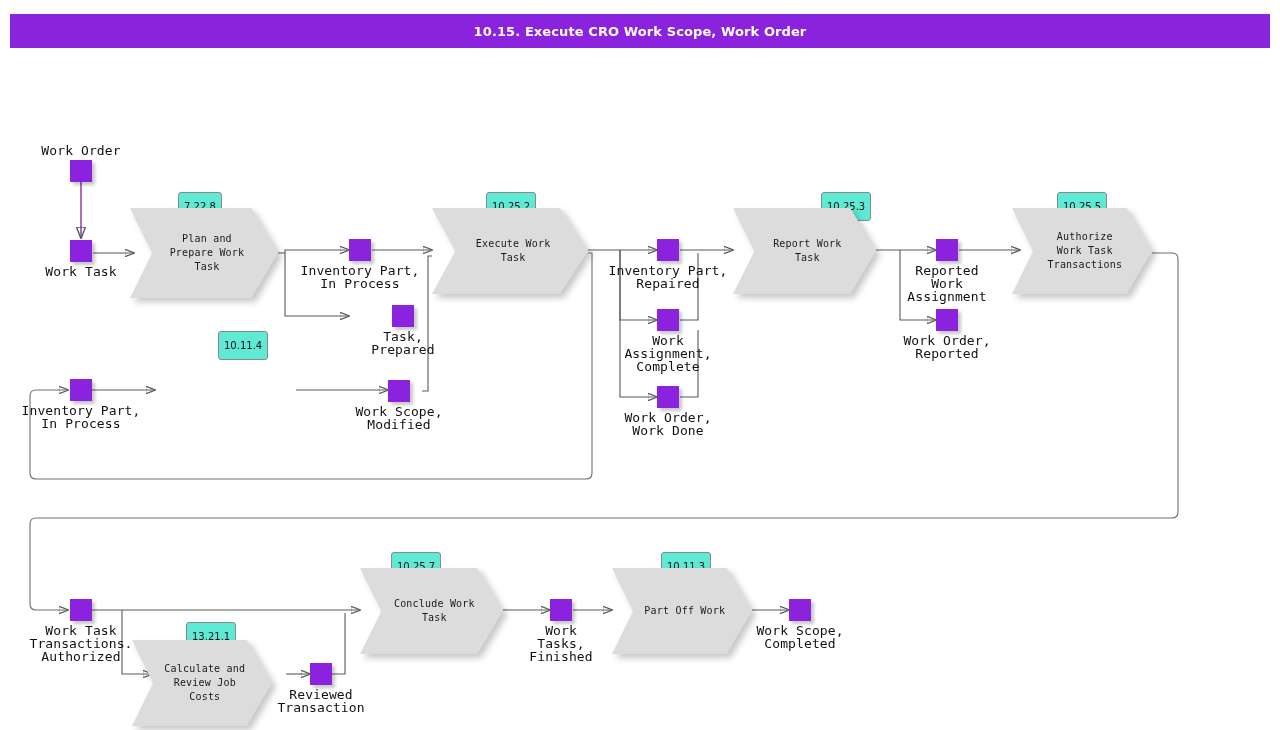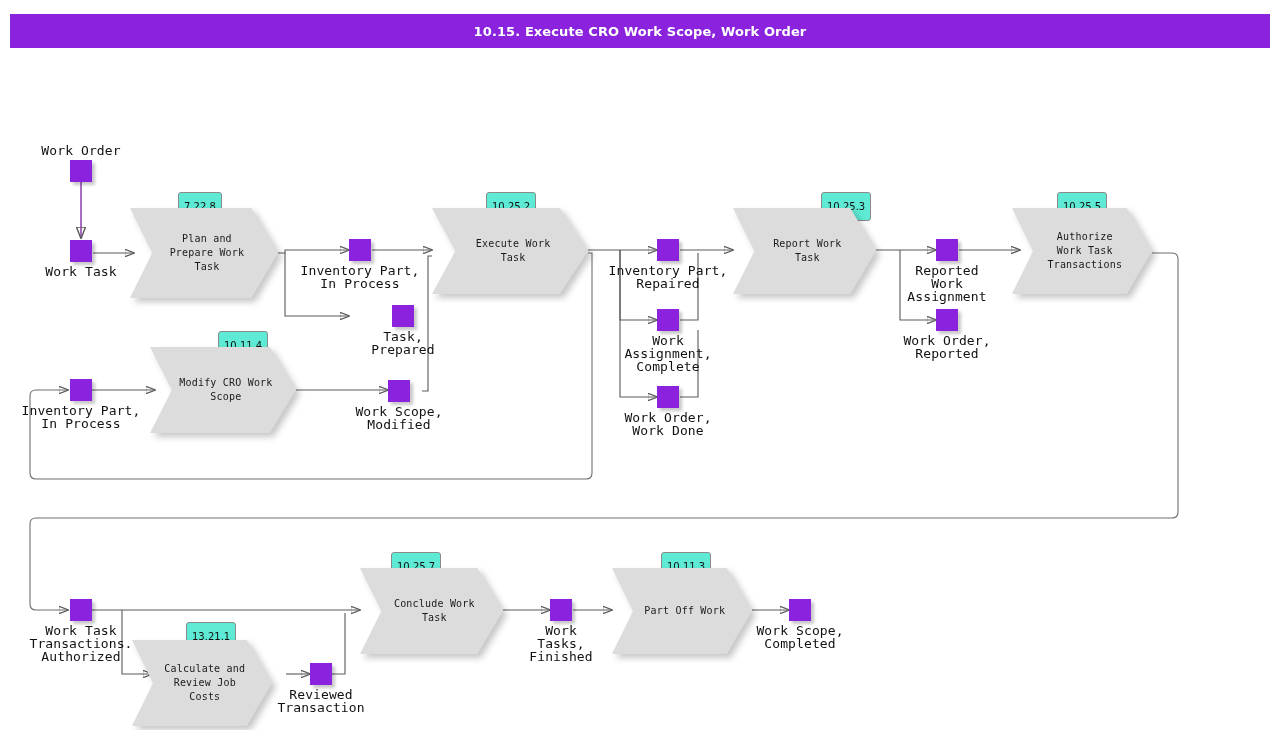--- a/index.html
+++ b/index.html
@@ -135,27 +135,20 @@
   <div class="act" style="left:130px;top:208px;width:148px;height:90px;">
     <div class="shape">
         <i></i>
       </div>
     <div class="lbl">Plan and
 Prepare Work
 Task</div>
   </div>
 
   <div class="badge" style="left:218px;top:331px;">10.11.4</div>
-  <div class="act" style="left:150px;top:347px;width:146px;height:86px;">
-    <div class="shape">
-        <i></i>
-      </div>
-    <div class="lbl">Modify CRO Work
-Scope</div>
-  </div>
 
   <div class="badge" style="left:486px;top:192px;">10.25.2</div>
   <div class="act" style="left:432px;top:208px;width:156px;height:86px;">
     <div class="shape">
         <i></i>
       </div>
     <div class="lbl">Execute Work
 Task</div>
   </div>
 

